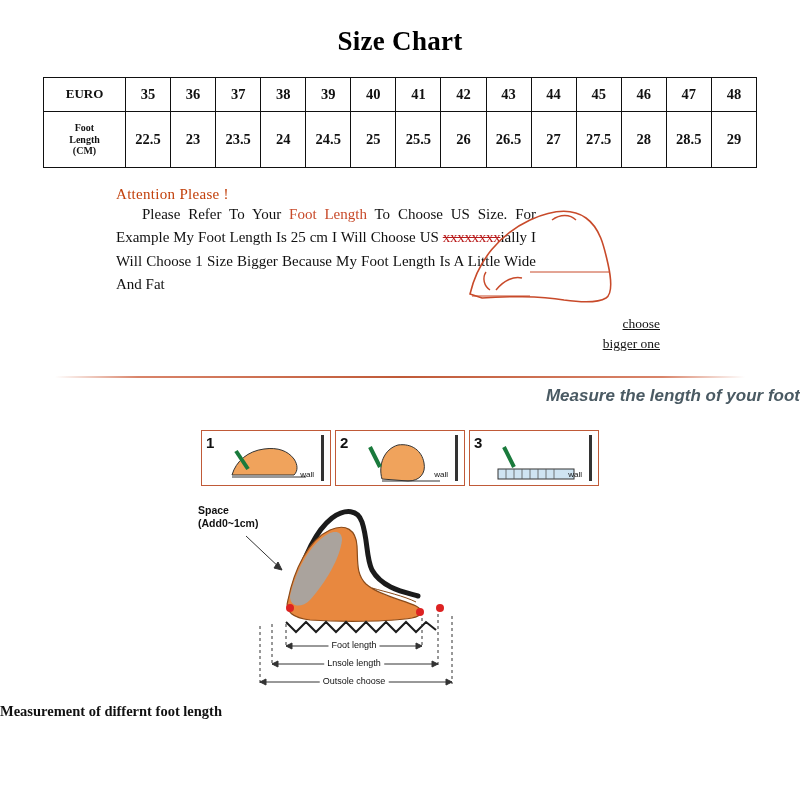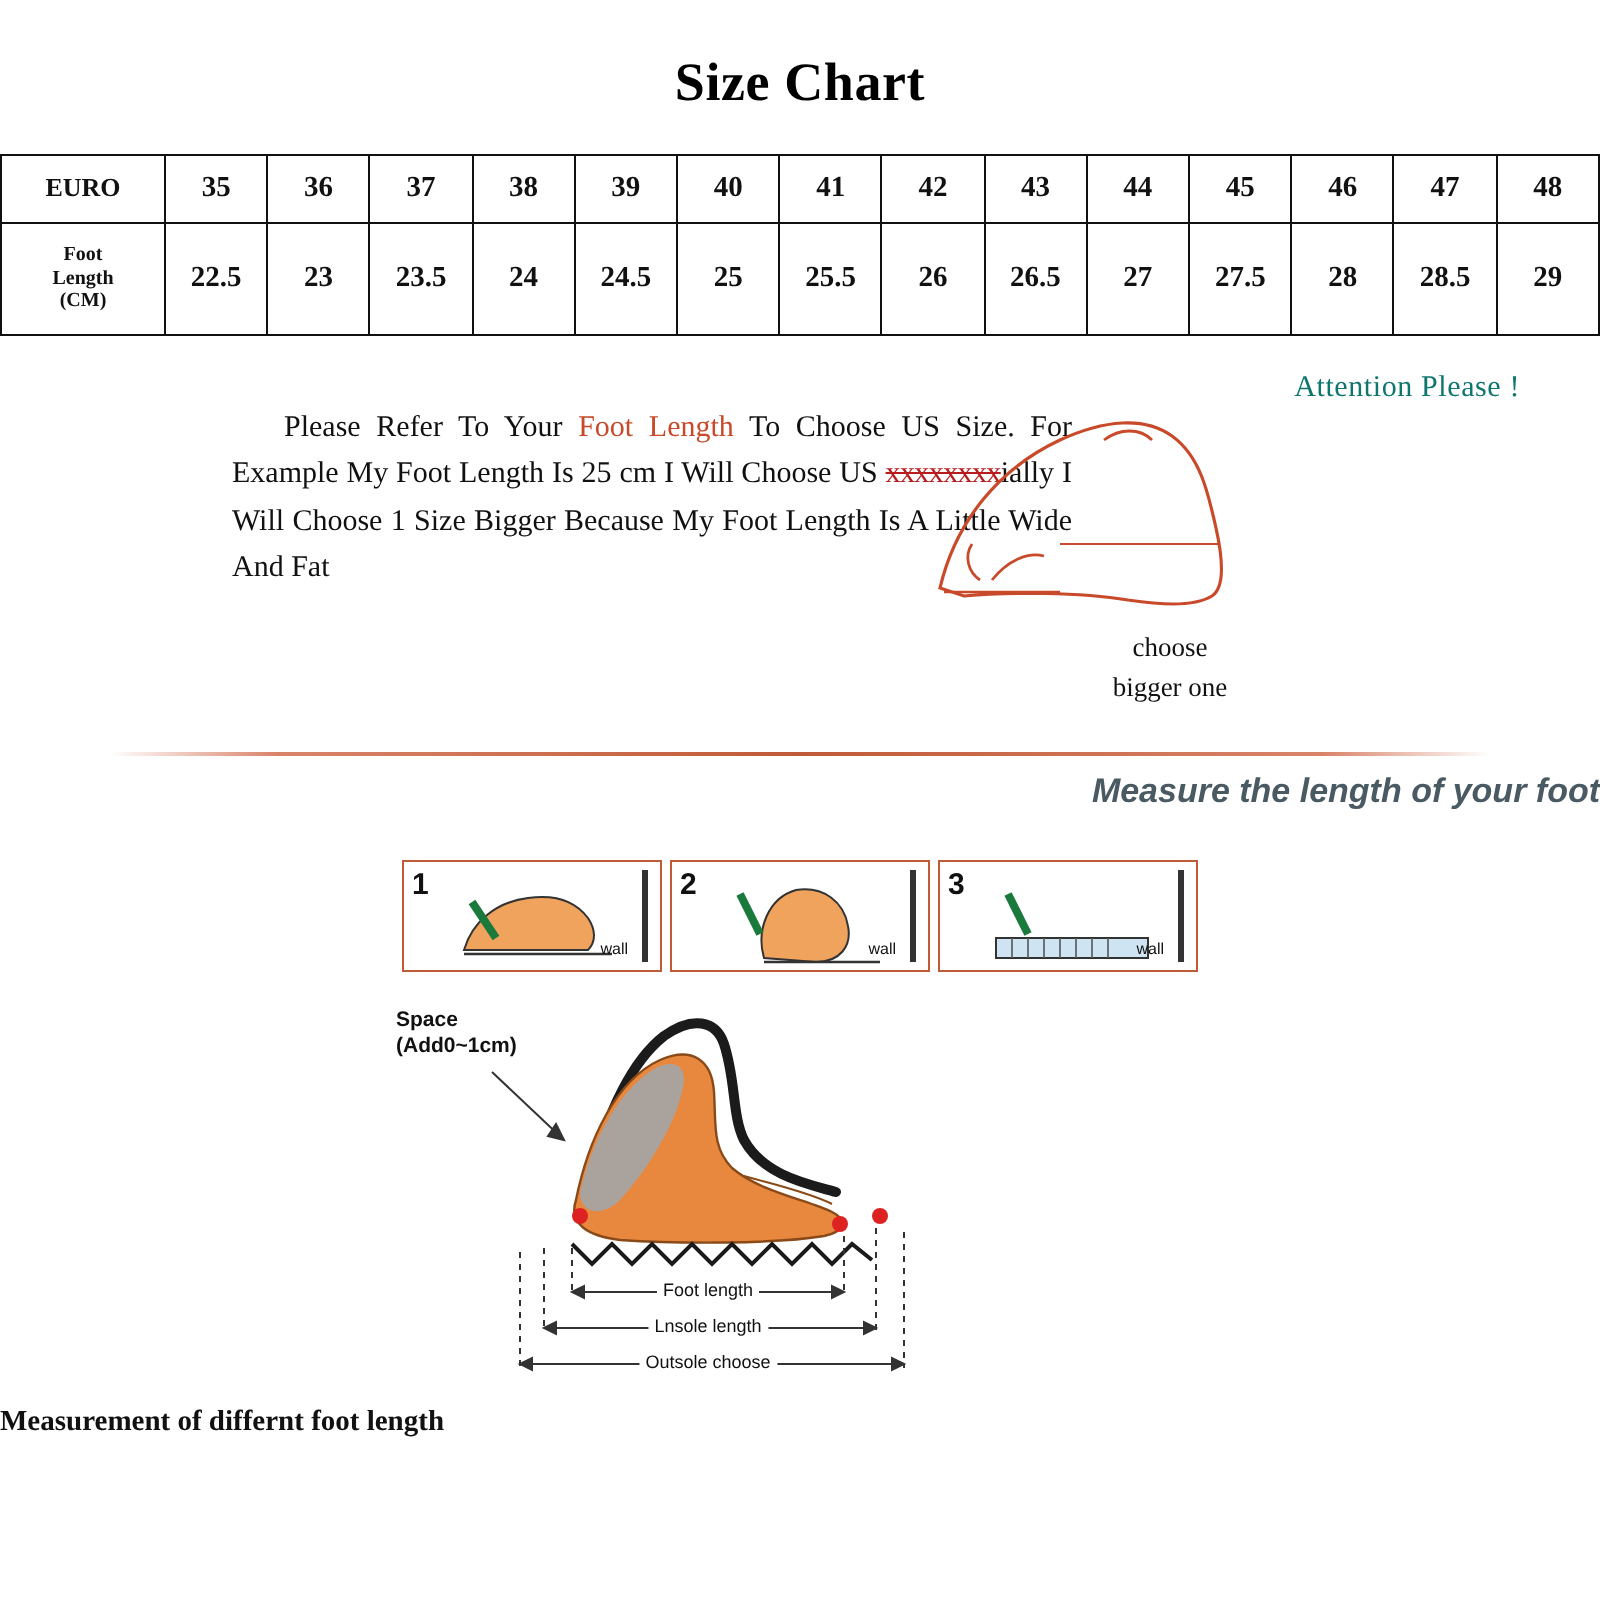--- a/index.html
+++ b/index.html
@@ -28,21 +28,21 @@
     text-align: center;
     font-size: 15.5px;
     font-weight: bold;
     margin-top: 18px;
   }
   .subtitle .hl { color: #c84a2a; }
 
   table.size {
     border-collapse: collapse;
     margin: 20px auto 0 auto;
-    width: 800px;
+    width: 714px;
     table-layout: fixed;
   }
   table.size td, table.size th {
     border: 1px solid #111;
     text-align: center;
     font-size: 14.5px;
     padding: 4px 1px;
     font-weight: bold;
     height: 34px;
   }
@@ -55,25 +55,24 @@
   table.size tr.row2 td.label-col { font-size: 10px; }
   table.size td.val { font-weight: bold; font-size: 14.5px; }
 
   .attention-wrap {
     position: relative;
     margin: 18px 0 0 0;
     padding: 0 40px;
     min-height: 176px;
   }
   .attention-title {
-    color: #0f766e;
+    color: #c2410c;
     font-size: 15px;
-    margin-left: 108px;
+    margin-left: 76px;
     letter-spacing: .3px;
-    text-align: right;
   }
   .attn-body {
     width: 420px;
     margin-left: 76px;
     font-size: 15px;
     line-height: 1.55;
     text-align: justify;
     text-align-last: left;
     color: #111;
   }
@@ -90,23 +89,24 @@
     right: 140px;
     top: 8px;
     width: 200px;
     height: 120px;
   }
   .choose-note {
     position: absolute;
     right: 140px;
     top: 128px;
     width: 150px;
-    text-align: center;
+    text-align: right;
     font-size: 13.5px;
     line-height: 1.45;
+    text-decoration: underline;
   }
 
   .divider {
     width: 690px;
     height: 2px;
     margin: 14px auto 0 auto;
     background: linear-gradient(to right, #ffffff 0%, #d9846a 12%, #c05a38 50%, #d9846a 88%, #ffffff 100%);
   }
 
   .measure-head {

